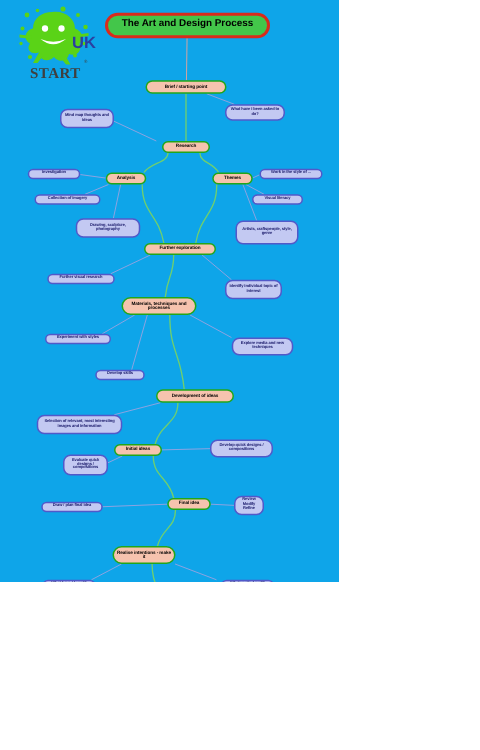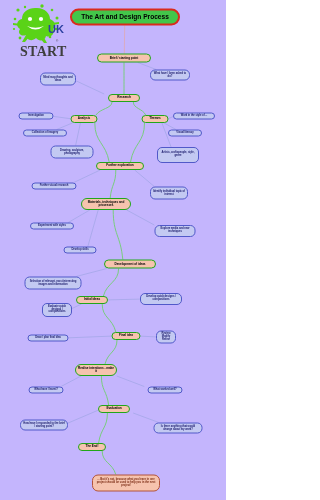--- a/index.html
+++ b/index.html
@@ -3,22 +3,22 @@
 <meta charset="utf-8">
 <style>
   html, body {
     margin: 0;
     padding: 0;
     background: #ffffff;
   }
   #canvas {
     position: relative;
     width: 226px;
-    height: 500px;
-    background: #c4b5fd;
+    height: 388px;
+    background: #0ea5e9;
     overflow: hidden;
     font-family: "Liberation Sans", sans-serif;
   }
   #edges {
     position: absolute;
     left: 0;
     top: 0;
     width: 226px;
     height: 500px;
     pointer-events: none;
@@ -88,21 +88,21 @@
     top: 19px;
     font-size: 11px;
     font-weight: bold;
     color: #2b3fa0;
     font-family: "Liberation Sans", sans-serif;
   }
   .logo-start {
     position: absolute;
     left: 9px;
     top: 40px;
-    font-size: 14px;
+    font-size: 10px;
     font-weight: bold;
     color: #3f3f3f;
     letter-spacing: 0.3px;
     font-family: "Liberation Serif", serif;
   }
   .logo-reg {
     position: absolute;
     left: 45px;
     top: 35px;
     font-size: 3px;

